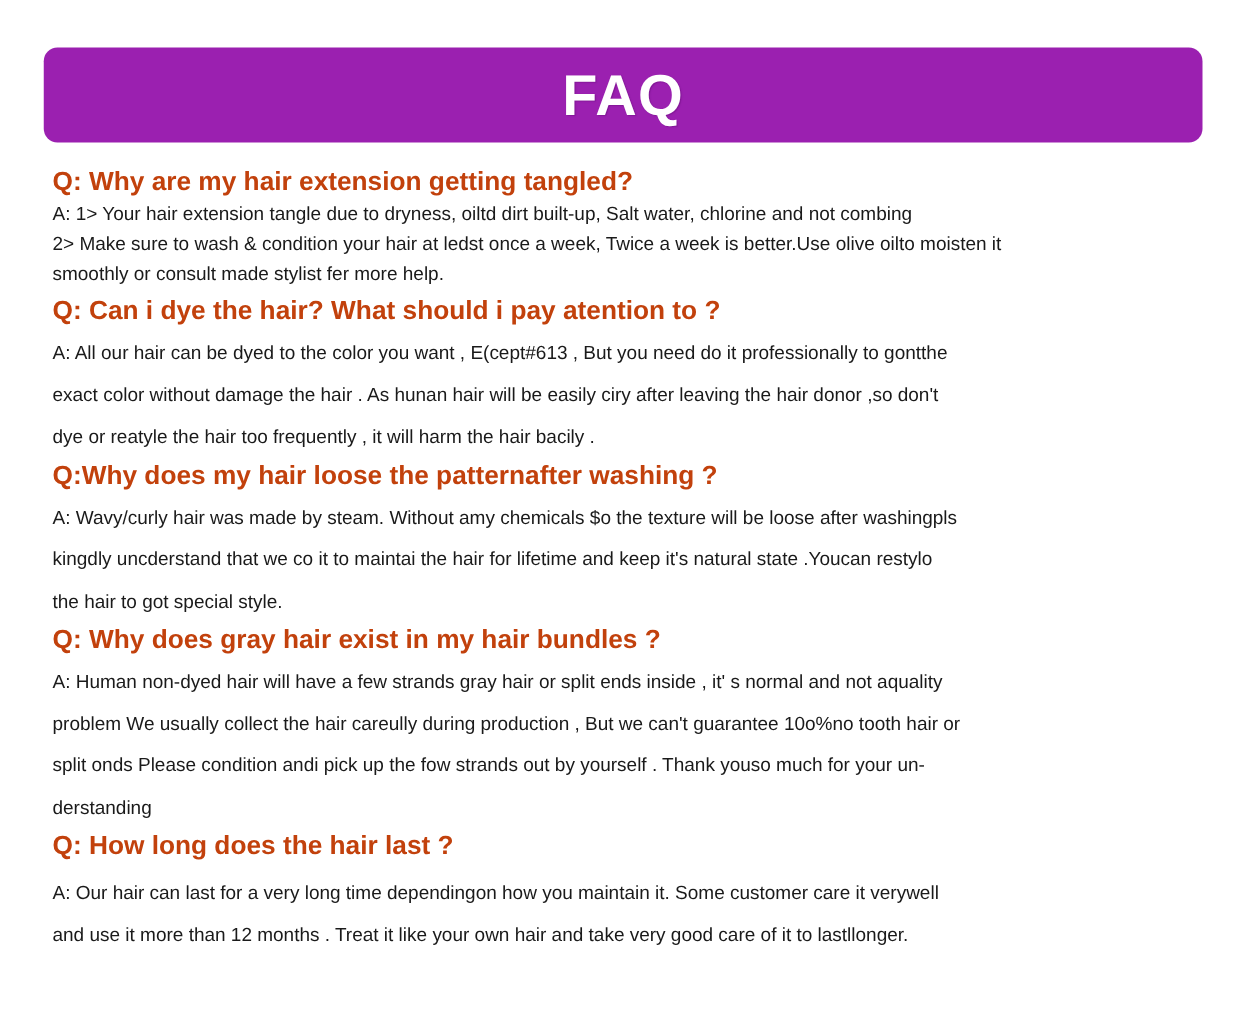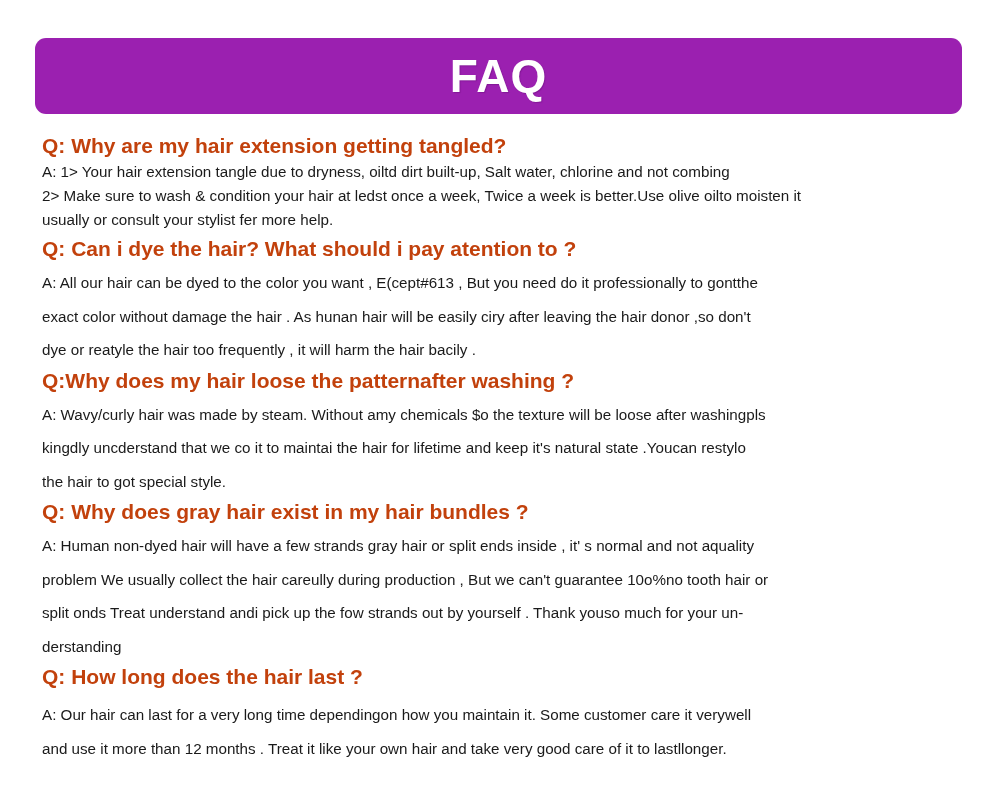--- a/index.html
+++ b/index.html
@@ -112,21 +112,21 @@
     <div class="faq-banner-title">FAQ</div>
   </div>
 
   <div class="faq-body">
 
     <div class="qa-block blk-0">
       <div class="question">Q: Why are my hair extension getting tangled?</div>
       <div class="answer tight">
         <span class="ln">A: 1&gt; Your hair extension tangle due to dryness, oiltd dirt built-up, Salt water, chlorine and not combing</span>
         <span class="ln">2&gt; Make sure to wash &amp; condition your hair at ledst once a week, Twice a week is better.Use olive oilto moisten it</span>
-        <span class="ln">usually or consult your stylist fer more help.</span>
+        <span class="ln">smoothly or consult made stylist fer more help.</span>
       </div>
     </div>
 
     <div class="qa-block blk-1">
       <div class="question">Q: Can i dye the hair? What should i pay atention to ?</div>
       <div class="answer loose">
         <span class="ln">A: All our hair can be dyed to the color you want , E(cept#613 , But you need do it professionally to gontthe</span>
         <span class="ln">exact color without damage the hair . As hunan hair will be easily ciry after leaving the hair donor ,so don't</span>
         <span class="ln">dye or reatyle the hair too frequently , it will harm the hair bacily .</span>
       </div>
@@ -139,21 +139,21 @@
         <span class="ln">kingdly uncderstand that we co it to maintai the hair for lifetime and keep it's natural state .Youcan restylo</span>
         <span class="ln">the hair to got special style.</span>
       </div>
     </div>
 
     <div class="qa-block blk-3">
       <div class="question">Q: Why does gray hair exist in my hair bundles ?</div>
       <div class="answer loose">
         <span class="ln">A: Human non-dyed hair will have a few strands gray hair or split ends inside , it' s normal and not aquality</span>
         <span class="ln">problem We usually collect the hair careully during production , But we can't guarantee 10o%no tooth hair or</span>
-        <span class="ln">split onds Treat understand andi pick up the fow strands out by yourself . Thank youso much for your un-</span>
+        <span class="ln">split onds Please condition andi pick up the fow strands out by yourself . Thank youso much for your un-</span>
         <span class="ln">derstanding</span>
       </div>
     </div>
 
     <div class="qa-block blk-4">
       <div class="question">Q: How long does the hair last ?</div>
       <div class="answer loose">
         <span class="ln">A: Our hair can last for a very long time dependingon how you maintain it. Some customer care it verywell</span>
         <span class="ln">and use it more than 12 months . Treat it like your own hair and take very good care of it to lastllonger.</span>
       </div>

